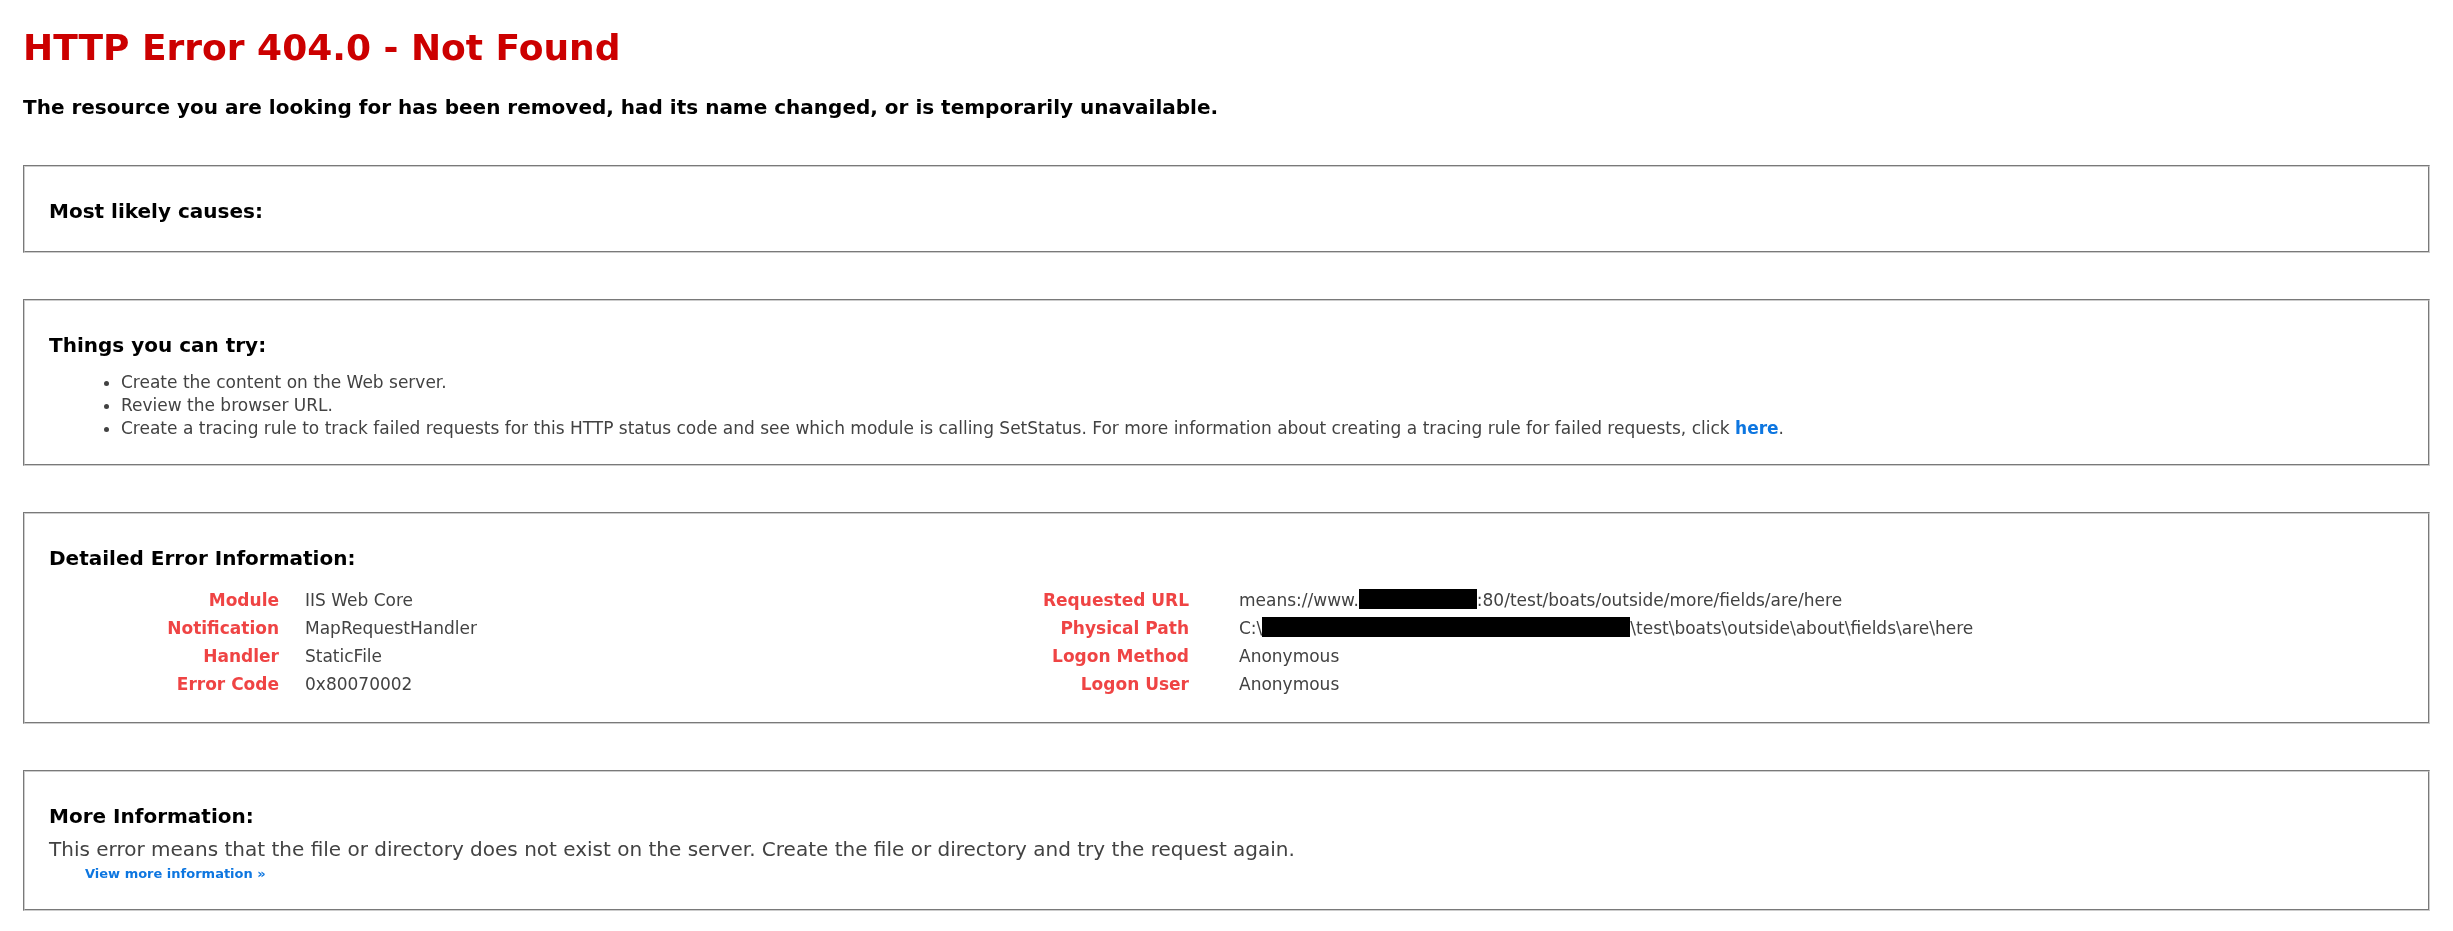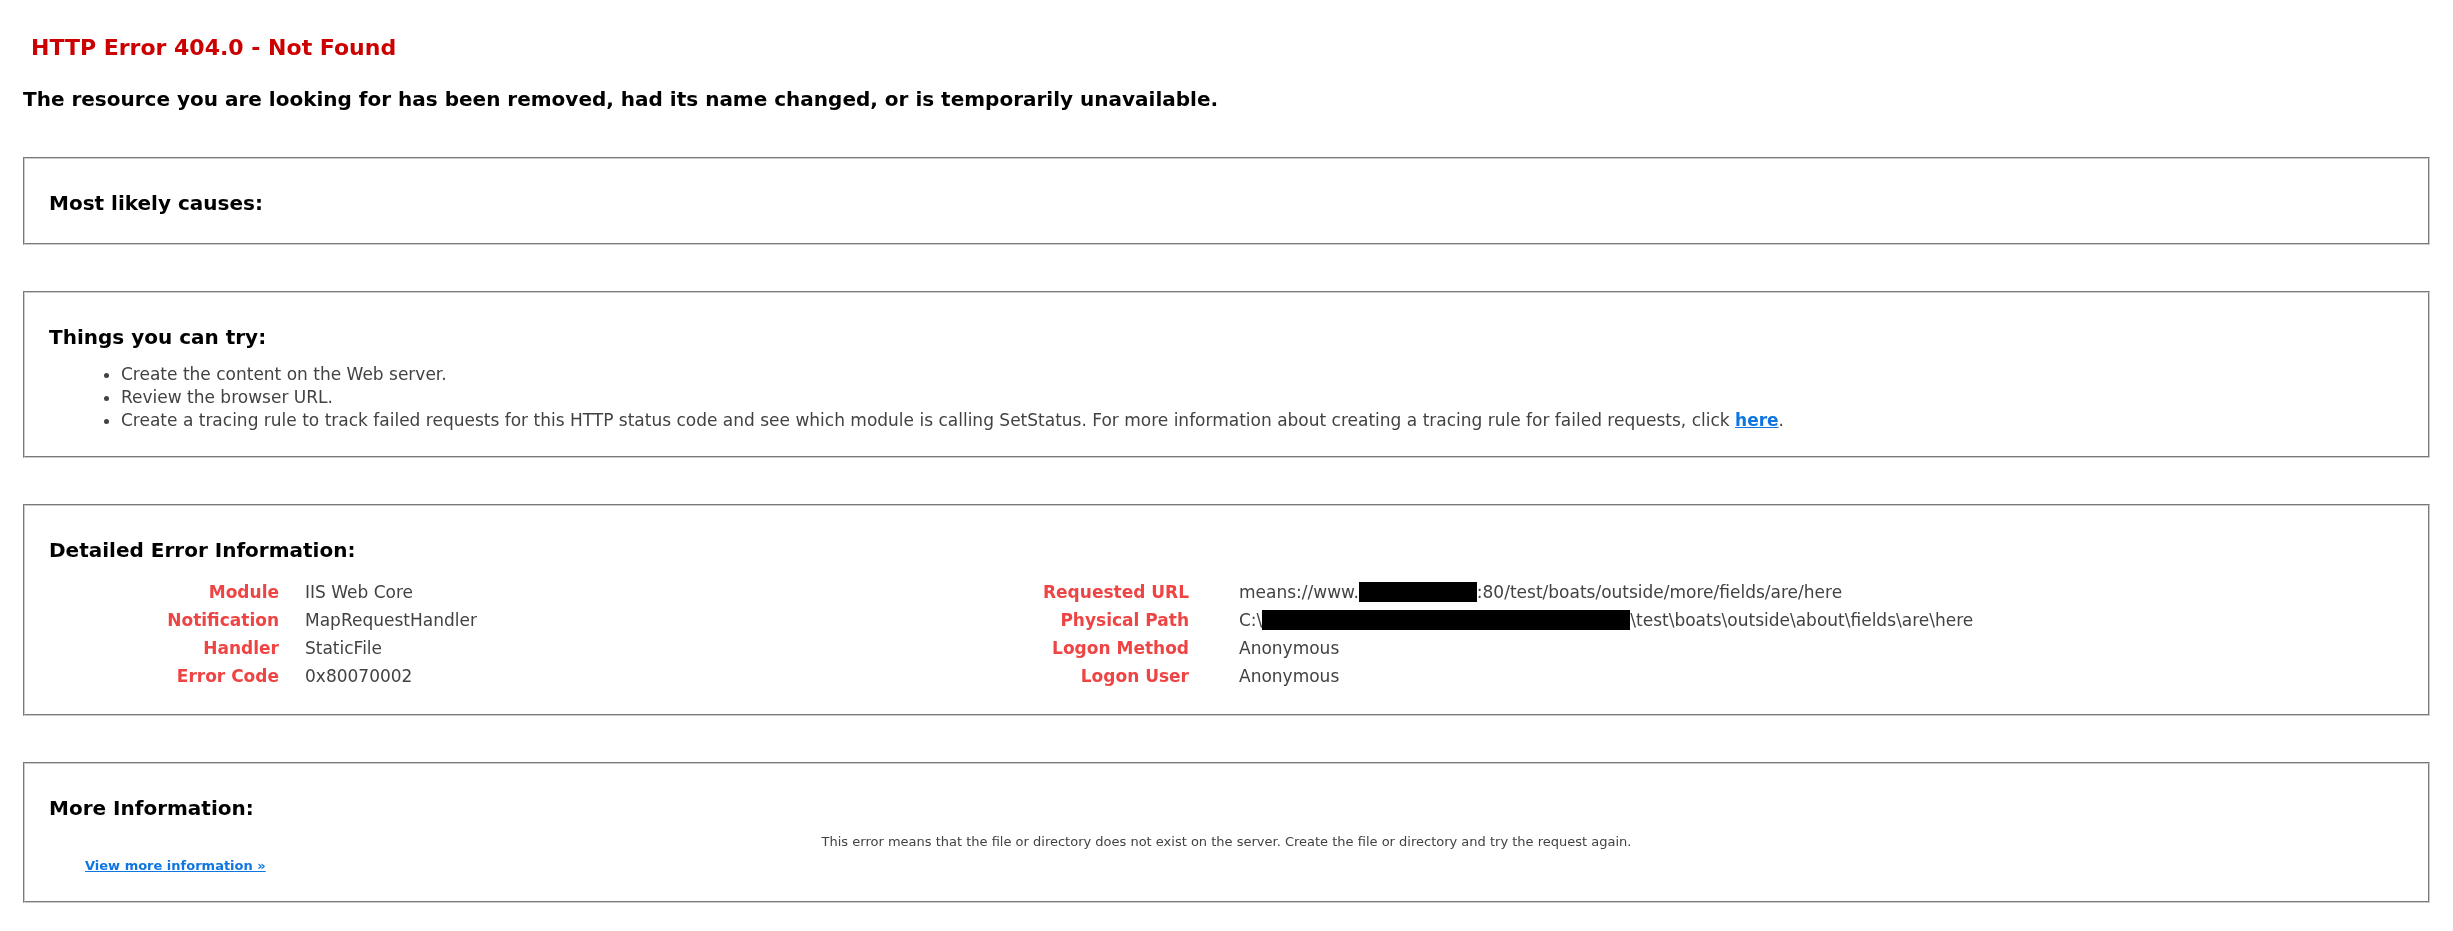--- a/index.html
+++ b/index.html
@@ -12,23 +12,23 @@
     height: 931px;
     overflow: hidden;
     font-family: "DejaVu Sans", "Liberation Sans", sans-serif;
     color: #000;
   }
   .page {
     padding: 28px 23px 0 23px;
   }
   .error-title {
     color: #cc0000;
-    font-size: 22px;
+    font-size: 36px;
     font-weight: bold;
-    margin: 8px;
+    margin: 0;
     line-height: 1.1;
   }
   .error-subtitle {
     font-size: 20px;
     font-weight: bold;
     color: #000;
     margin-top: 27px;
     line-height: 1.2;
   }
   .box {
@@ -49,21 +49,20 @@
     list-style-type: disc;
   }
   ul.bullet-list li {
     font-size: 17px;
     color: #424242;
     line-height: 23px;
   }
   a.inline-link, a.more-link {
     color: #0d76e0;
     font-weight: bold;
-    text-decoration: underline;
     cursor: pointer;
   }
   .detail-table {
     border-collapse: collapse;
     margin-top: 16px;
     width: 100%;
     table-layout: fixed;
   }
   .detail-table td {
     height: 28px;
@@ -89,25 +88,24 @@
   .redaction {
     display: inline-block;
     background: #000000;
     height: 20px;
     vertical-align: middle;
     margin-top: -3px;
   }
   .redaction-url  { width: 118px; }
   .redaction-path { width: 368px; }
   .more-text {
-    font-size: 13px;
+    font-size: 20px;
     color: #424242;
     margin: 10px 0 0 0;
     line-height: 23px;
-    text-align: center;
   }
   .more-link-row {
     margin-top: 1px;
     font-size: 13px;
     line-height: 23px;
     margin-left: 36px;
   }
 </style>
 </head>
 <body>

